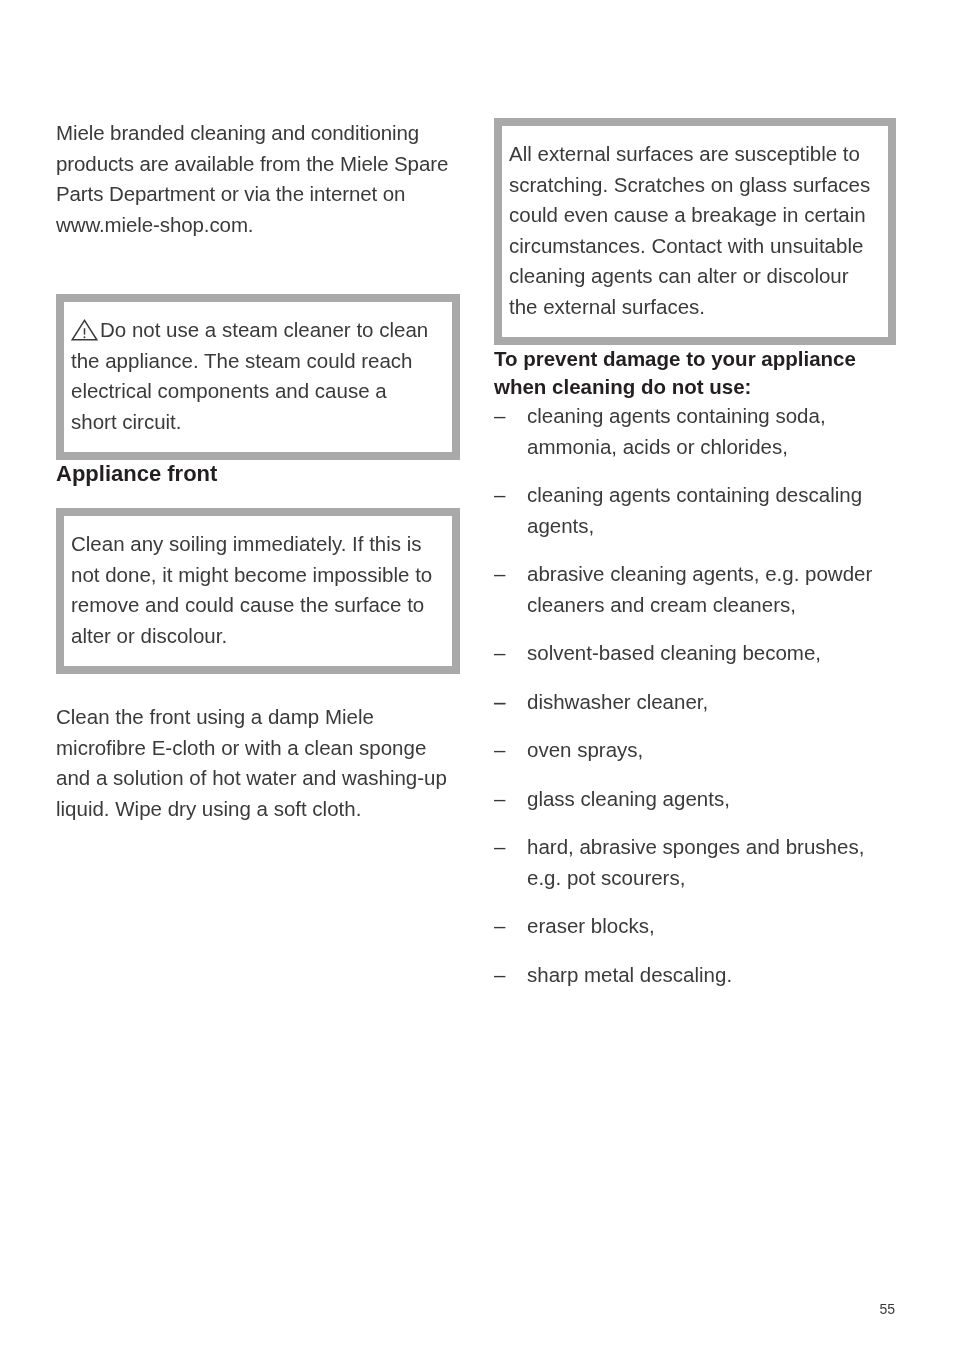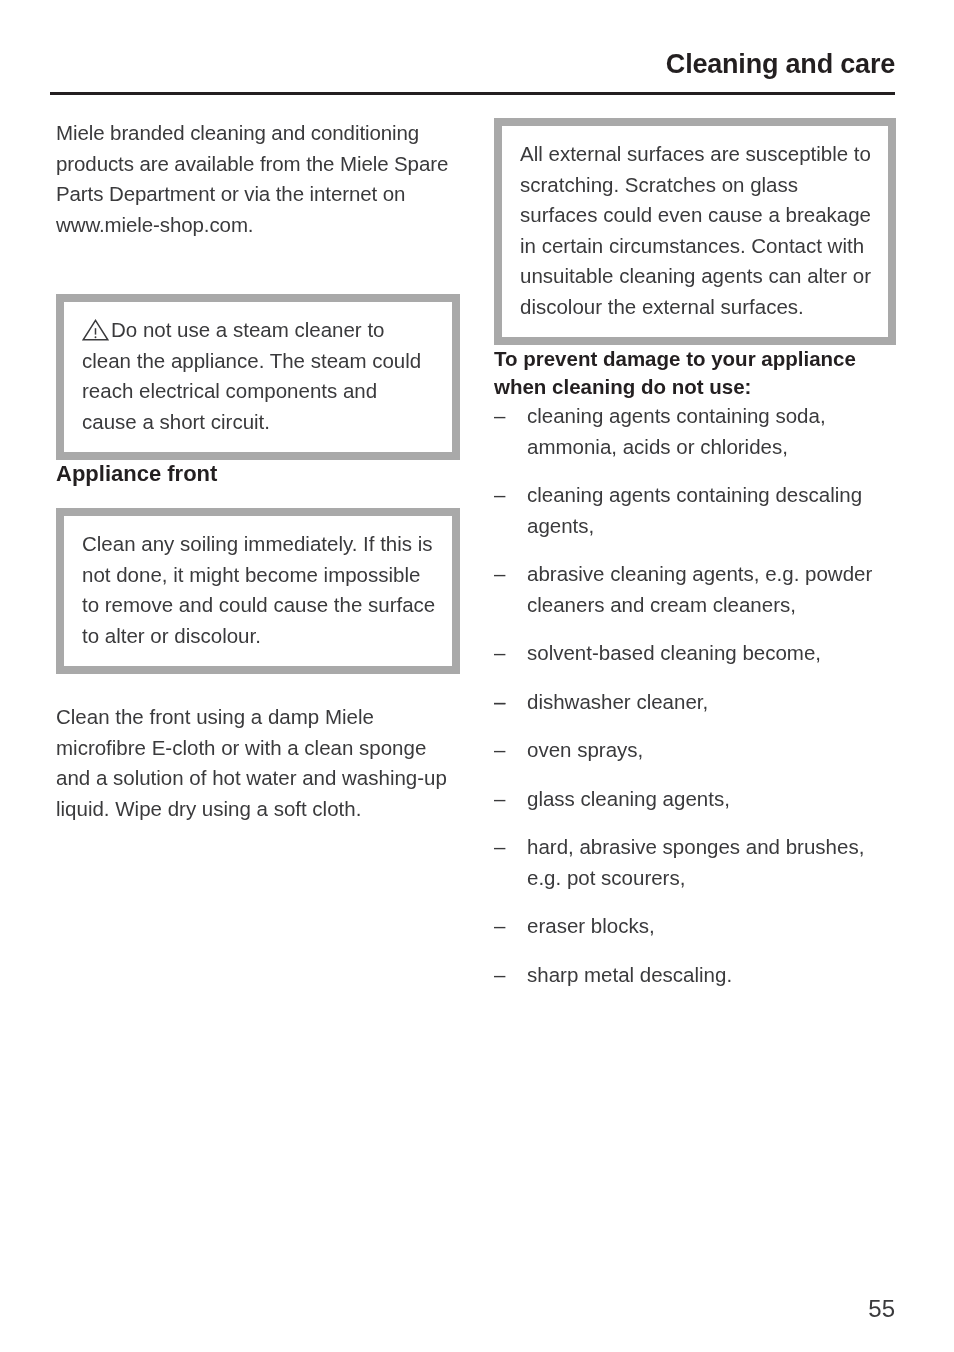--- a/index.html
+++ b/index.html
@@ -85,21 +85,21 @@
     color: #231f20;
   }
 
   
   .note-box {
     border: 8px solid #a9a9a9;
     background: #ffffff;
     box-sizing: border-box;
   }
   .note-box .note-inner {
-    padding: 13px 16px 15px 18px;
+    padding: 13px 16px 15px 7px;
   }
   .note-box .para {
     color: #3a3a3c;
   }
 
   
   .warn-icon {
     display: inline-block;
     width: 27px;
     height: 22px;
@@ -133,39 +133,35 @@
   }
 
   
   .footer {
     position: absolute;
     left: 50px;
     top: 1297px;
     width: 845px;
   }
   .page-number {
-    font-size: 24px;
+    font-size: 14px;
     line-height: 24px;
     text-align: right;
     color: #3a3a3c;
   }
   .mt-20 { margin-top: 20px; }
   .mt-28 { margin-top: 28px; }
   .mt-32 { margin-top: 32px; }
   .mt-54 { margin-top: 54px; }
 </style>
 </head>
 <body>
 
 <div class="page">
 
-  <div class="header">
-    <div class="header-title">Cleaning and care</div>
-    <div class="header-rule"></div>
-  </div>
 
   <div class="columns">
 
     <div class="col col-left">
 
       <p class="para tight">Miele branded cleaning and conditioning products are available from the Miele Spare Parts Department or via the internet on www.miele-shop.com.</p>
 
       <div class="note-box mt-54">
         <div class="note-inner">
           <p class="para">

